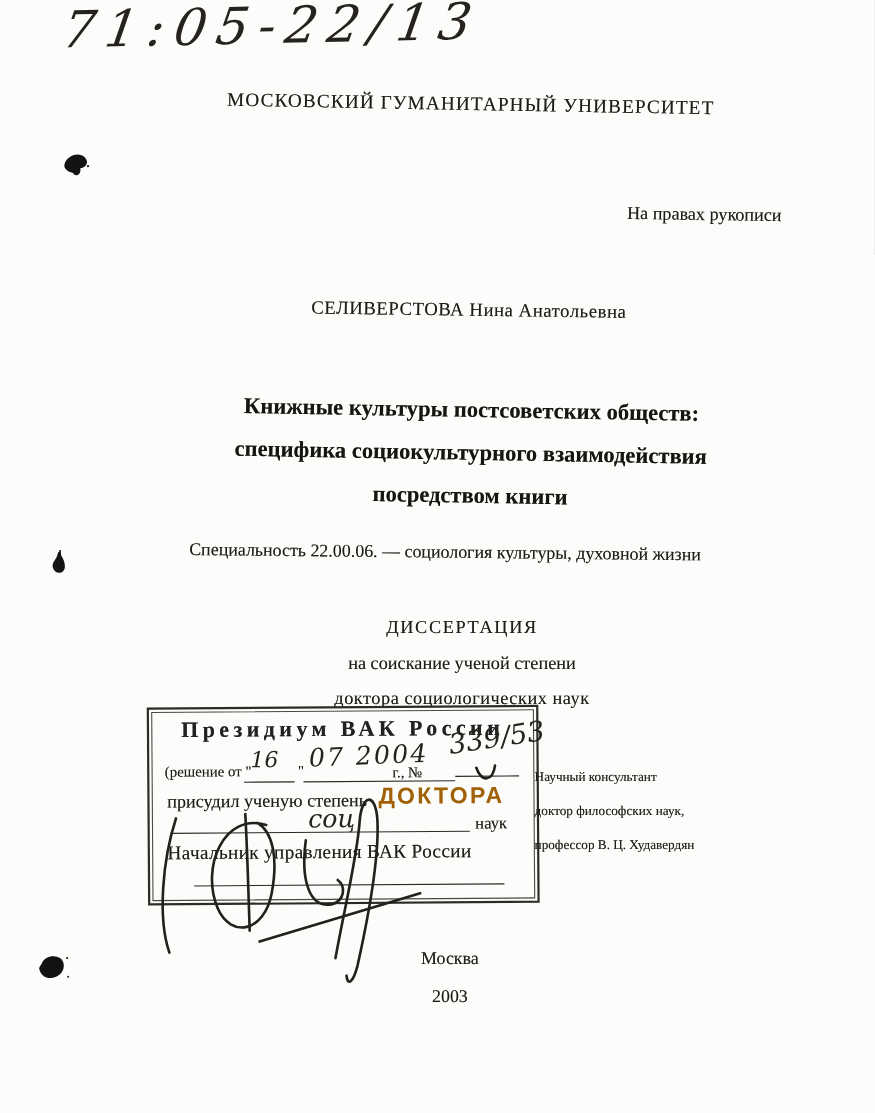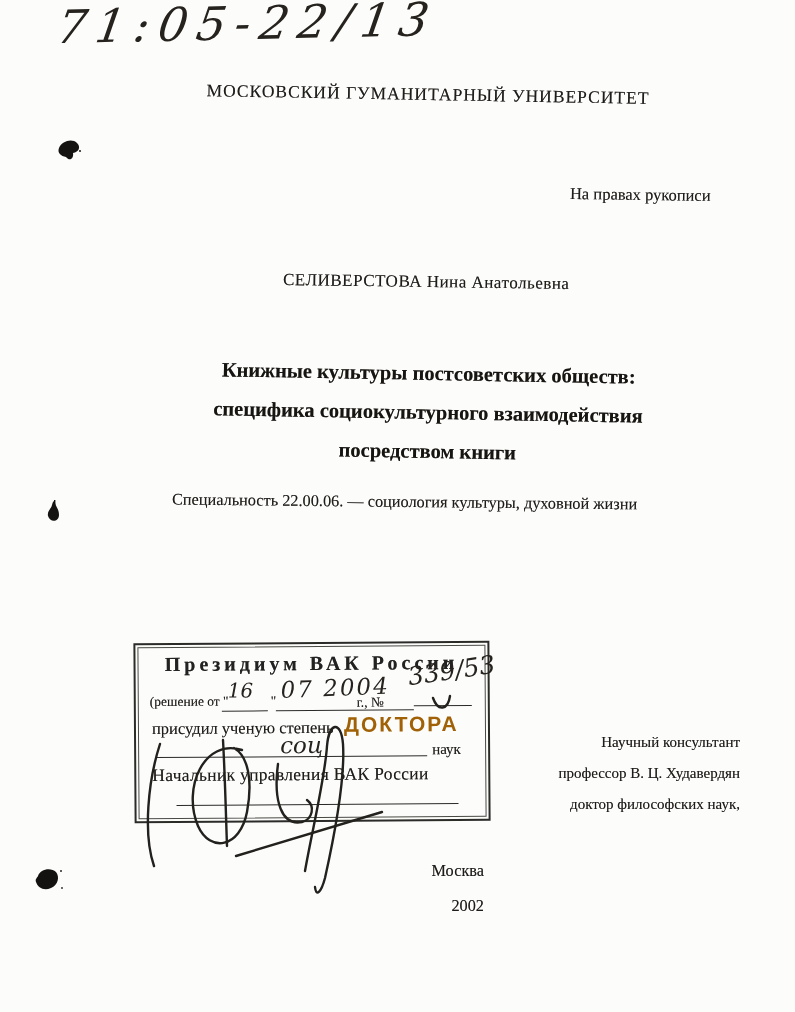--- a/index.html
+++ b/index.html
@@ -46,24 +46,24 @@
   }
   .small-print{font-size:13.5px;white-space:nowrap;}
   .blank{border-top:1.5px solid #2a2a27;height:0;}
   .awarded{left:16px;top:74px;font-size:16.5px;white-space:nowrap;}
   .degree-caps{
     left:208px;top:69px;font-family:"Liberation Sans", sans-serif;
     font-weight:bold;font-size:21px;letter-spacing:2px;color:#a16207;white-space:nowrap;
   }
   .official{left:16px;top:120px;font-size:17.5px;letter-spacing:.3px;white-space:nowrap;}
   .consultant{
-    left:486px;top:691px;width:254px;text-align:right;
-    font-size:15px;line-height:31px;margin-top:36px;
+    left:486px;top:691px;width:254px;text-align:left;
+    font-size:12px;line-height:31px;
   }
-  .city-year{left:334px;top:861px;width:150px;text-align:right;font-size:16.3px;}
+  .city-year{left:334px;top:861px;width:150px;text-align:center;font-size:16.3px;}
   .city-year .city{margin-bottom:15px;}
   svg{display:block;}
 </style>
 </head>
 <body>
 
 <div class="page">
 
   <div class="abs hw number-top">71:05-22/13</div>
 
@@ -88,20 +88,25 @@
   <div class="abs scan author">СЕЛИВЕРСТОВА Нина Анатольевна</div>
 
   <div class="abs scan title-block">
     <div>Книжные культуры постсоветских обществ:</div>
     <div>специфика социокультурного взаимодействия</div>
     <div>посредством книги</div>
   </div>
 
   <div class="abs scan specialty">Специальность 22.00.06. — социология культуры, духовной жизни</div>
 
+  <div class="abs scan diss-block">
+    <div class="l1">ДИССЕРТАЦИЯ</div>
+    <div class="l2">на соискание ученой степени</div>
+    <div class="l3">доктора социологических наук</div>
+  </div>
 
   <div class="abs stamp">
     <div class="stamp-inner"></div>
 
     <div class="abs scan stamp-header">Президиум ВАК России</div>
 
     <div class="abs scan small-print" style="left:14px;top:49px">(решение от "</div>
     <div class="abs hw" style="left:92px;top:34px;font-size:20px">16</div>
     <div class="abs blank" style="left:86px;top:66px;width:46px"></div>
     <div class="abs scan small-print" style="left:135px;top:49px">"</div>
@@ -129,22 +134,22 @@
       <path d="M 95,114 C 97,150 98,192 99,220"></path>
       <path d="M 150,138 C 145,176 154,200 174,196 C 185,193 187,180 179,174"></path>
       <path d="M 177,245 C 184,205 197,152 199,120 C 201,96 213,94 215,118 C 217,150 207,207 197,252 C 193,267 188,271 187,261"></path>
       <path d="M 108,230 L 254,186"></path>
       <path d="M 305,72 C 310,86 320,84 322,70"></path>
     </g>
   </svg>
 
   <div class="abs scan consultant">
     <div>Научный консультант</div>
+    <div>доктор философских наук,</div>
     <div>профессор В. Ц. Худавердян</div>
-    <div>доктор философских наук,</div>
   </div>
 
   <div class="abs scan city-year">
     <div class="city">Москва</div>
-    <div>2002</div>
+    <div>2003</div>
   </div>
 
 </div>
 
 </body></html>

